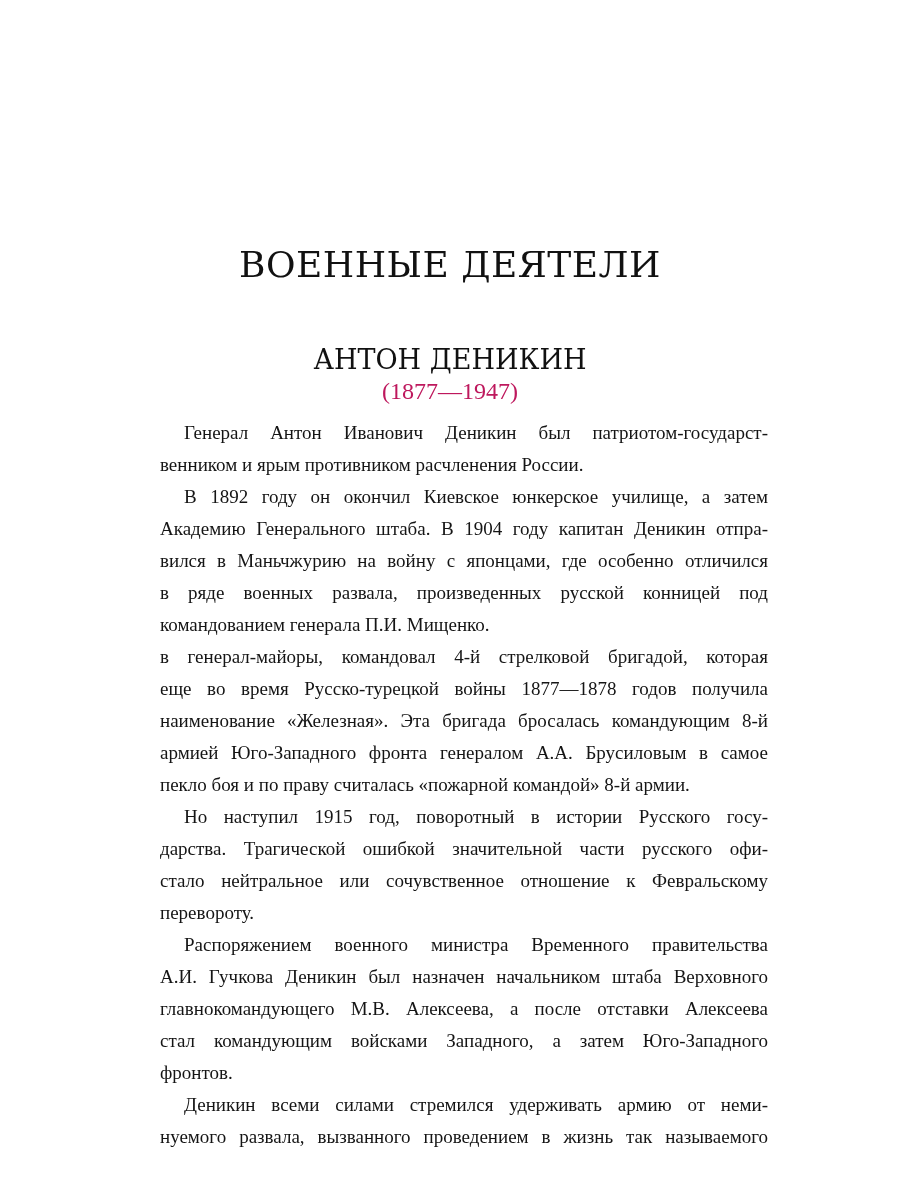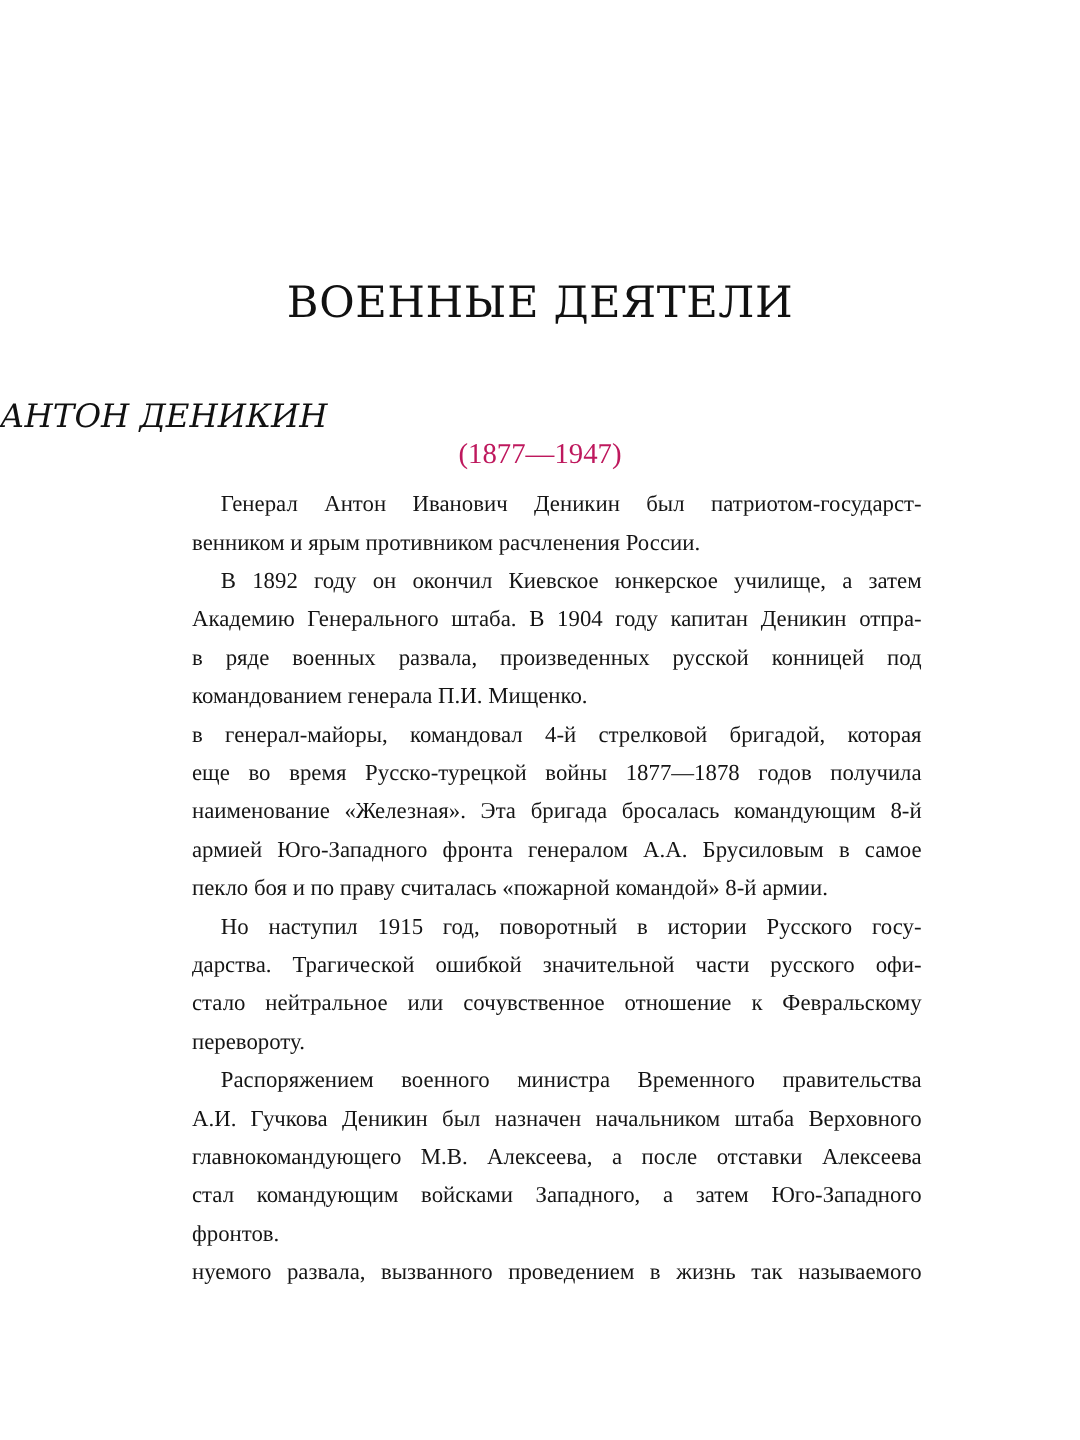--- a/index.html
+++ b/index.html
@@ -1,25 +1,25 @@
 <!DOCTYPE html>
 <html><head>
   <meta charset="utf-8">
   <style>
     html, body { margin: 0; padding: 0; background: #ffffff; }
     body { width: 900px; height: 1200px; position: relative; overflow: hidden; }
-    .page { position: absolute; left: 0; top: 0; width: 900px; height: 1040px; background: #ffffff; color: #111111; }
+    .page { position: absolute; left: 0; top: 12px; width: 900px; height: 1040px; background: #ffffff; color: #111111; }
     .section-title {
       position: absolute; left: 0; width: 900px; top: 232px; text-align: center;
       font-family: "DejaVu Serif", serif; font-size: 36px; letter-spacing: 0.5px; color: #111;
       font-weight: normal; margin: 0;
     }
     .article-title {
-      position: absolute; left: 0; width: 900px; top: 332px; 
-      font-family: "DejaVu Serif", serif; font-size: 27px; color: #111; font-weight: normal; margin: 0; font-style: italic;
+      position: absolute; left: 0; width: 900px; top: 332px; text-align: center;
+      font-family: "DejaVu Serif", serif; font-size: 27px; color: #111; font-weight: normal; margin: 0;
     }
     .article-dates {
       position: absolute; left: 0; width: 900px; top: 366px; text-align: center;
       font-family: "Liberation Serif", serif; font-size: 24px; color: #be185d;
     }
     .body-text {
       position: absolute; left: 160px; top: 405px; width: 608px;
     }
     .line {
       display: block; height: 32px; line-height: 32px;
@@ -37,31 +37,33 @@
 <div class="page">
   <h1 class="section-title">ВОЕННЫЕ ДЕЯТЕЛИ</h1>
   <h2 class="article-title">АНТОН ДЕНИКИН</h2>
   <div class="article-dates">(1877—1947)</div>
 
   <div class="body-text">
     <span class="line indent"><span class="inner">Генерал Антон Иванович Деникин был патриотом-государст-</span></span>
     <span class="line last"><span class="inner">венником и ярым противником расчленения России.</span></span>
     <span class="line indent"><span class="inner">В 1892 году он окончил Киевское юнкерское училище, а затем</span></span>
     <span class="line"><span class="inner">Академию Генерального штаба. В 1904 году капитан Деникин отпра-</span></span>
+    <span class="line"><span class="inner">вился в Маньчжурию на войну с японцами, где особенно отличился</span></span>
     <span class="line"><span class="inner">в ряде военных развала, произведенных русской конницей под</span></span>
     <span class="line last"><span class="inner">командованием генерала П.И. Мищенко.</span></span>
     <span class="line"><span class="inner">в генерал-майоры, командовал 4-й стрелковой бригадой, которая</span></span>
     <span class="line"><span class="inner">еще во время Русско-турецкой войны 1877—1878 годов получила</span></span>
     <span class="line"><span class="inner">наименование «Железная». Эта бригада бросалась командующим 8-й</span></span>
     <span class="line"><span class="inner">армией Юго-Западного фронта генералом А.А. Брусиловым в самое</span></span>
     <span class="line last"><span class="inner">пекло боя и по праву считалась «пожарной командой» 8-й армии.</span></span>
     <span class="line indent"><span class="inner">Но наступил 1915 год, поворотный в истории Русского госу-</span></span>
     <span class="line"><span class="inner">дарства. Трагической ошибкой значительной части русского офи-</span></span>
     <span class="line"><span class="inner">стало нейтральное или сочувственное отношение к Февральскому</span></span>
     <span class="line last"><span class="inner">перевороту.</span></span>
     <span class="line indent"><span class="inner">Распоряжением военного министра Временного правительства</span></span>
     <span class="line"><span class="inner">А.И. Гучкова Деникин был назначен начальником штаба Верховного</span></span>
     <span class="line"><span class="inner">главнокомандующего М.В. Алексеева, а после отставки Алексеева</span></span>
     <span class="line"><span class="inner">стал командующим войсками Западного, а затем Юго-Западного</span></span>
     <span class="line last"><span class="inner">фронтов.</span></span>
+    <span class="line indent"><span class="inner">Деникин всеми силами стремился удерживать армию от неми-</span></span>
     <span class="line"><span class="inner">нуемого развала, вызванного проведением в жизнь так называемого</span></span>
   </div>
 </div>
 
 </body></html>

